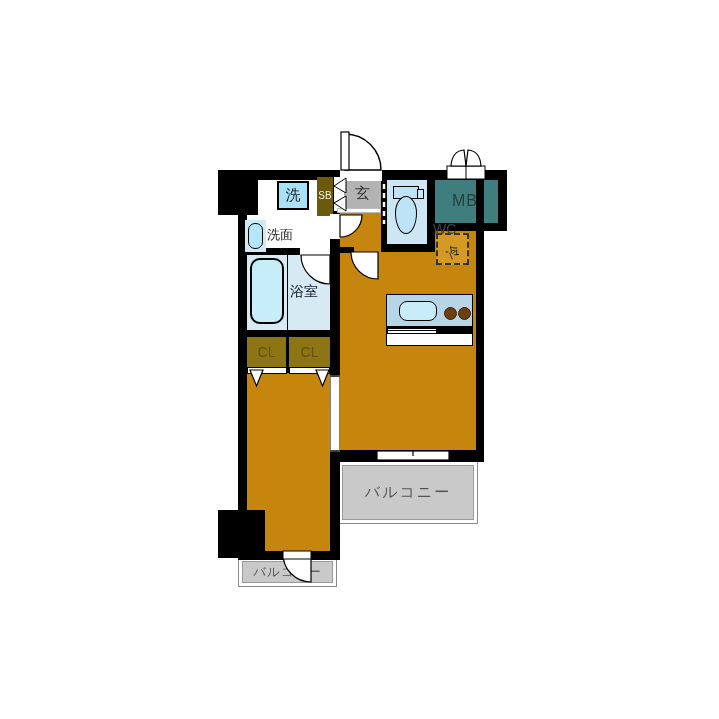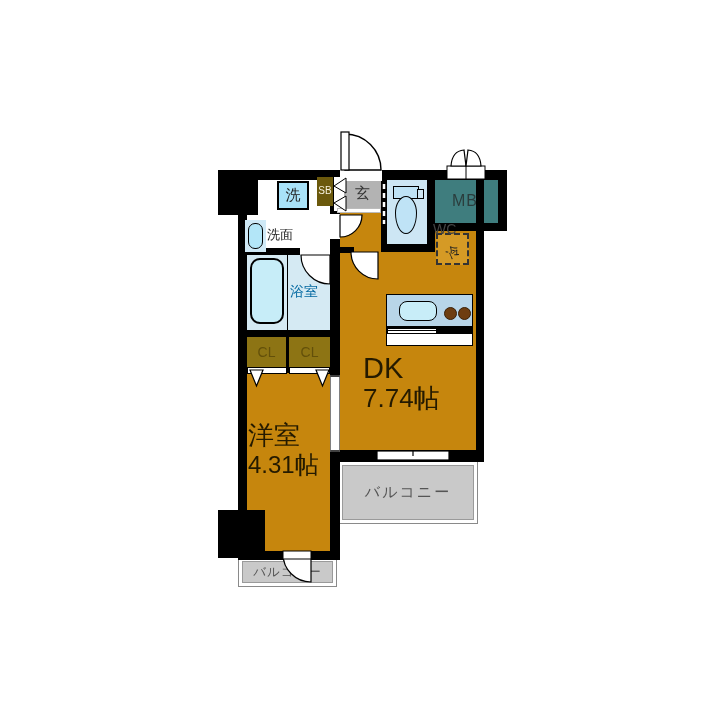--- a/index.html
+++ b/index.html
@@ -48,21 +48,21 @@
   <div class="wall" style="left:427px;top:223px;width:80px;height:8px;"></div>
   <div class="wall" style="left:498px;top:170px;width:9px;height:61px;"></div>
   <div class="wall" style="left:476px;top:170px;width:8px;height:292px;"></div>
   <div class="wall" style="left:333px;top:450px;width:145px;height:12px;"></div>
   <div class="wall" style="left:340px;top:247px;width:14px;height:6px;"></div>
   <div class="wall" style="left:286px;top:335px;width:3px;height:38px;"></div>
 
   <div class="abs ctr" style="left:277px;top:181px;width:32px;height:29px;background:#a9e2f8;border:2px solid #000;box-sizing:border-box;font-size:15px;color:#222;">
     <span>洗</span>
   </div>
-  <div class="abs ctr" style="left:317px;top:177px;width:16px;height:29px;background:#6b590c;color:#f5f0dc;font-size:10px;line-height:1.05;word-break:break-all;text-align:center;">
+  <div class="abs ctr" style="left:317px;top:177px;width:16px;height:39px;background:#6b590c;color:#f5f0dc;font-size:10px;line-height:1.05;word-break:break-all;text-align:center;">
     <span>SB</span>
   </div>
   <div class="abs" style="left:334px;top:177px;width:10px;height:34px;background:#fff;"></div>
   <div class="abs" style="left:337px;top:208px;width:44px;height:5px;background:#fff;border:1px solid #bbb;box-sizing:border-box;"></div>
 
   <div class="abs" style="left:245px;top:220px;width:21px;height:32px;background:#cfe9f6;"></div>
   <div class="abs" style="left:248px;top:223px;width:15px;height:26px;background:#b3e6f8;border:1.5px solid #000;border-radius:7px;box-sizing:border-box;"></div>
 
   <div class="abs" style="left:250px;top:258px;width:34px;height:66px;background:#c7edf8;border:2px solid #000;border-radius:10px;box-sizing:border-box;"></div>
   <div class="abs" style="left:287px;top:255px;width:1px;height:75px;background:#000;"></div>
@@ -87,33 +87,25 @@
   <div class="abs ctr" style="left:247px;top:337px;width:39px;height:30px;background:#8d7414;color:#63500a;font-size:14px;">
     <span>CL</span>
   </div>
   <div class="abs ctr" style="left:289px;top:337px;width:41px;height:30px;background:#8d7414;color:#63500a;font-size:14px;">
     <span>CL</span>
   </div>
   <div class="abs" style="left:247px;top:367px;width:40px;height:7px;background:#fff;border:1px solid #000;box-sizing:border-box;"></div>
   <div class="abs" style="left:289px;top:367px;width:41px;height:7px;background:#fff;border:1px solid #000;box-sizing:border-box;"></div>
 
   <div class="lbl" style="left:267px;top:226px;font-size:13px;color:#222;">洗面</div>
-  <div class="lbl" style="left:290px;top:283px;font-size:14px;color:#0369a1;">浴室</div>
+  <div class="lbl" style="left:290px;top:283px;font-size:14px;color:#0f172a;">浴室</div>
   <div class="lbl" style="left:388px;top:221px;font-size:14px;color:#444;margin-left:45px;">WC</div>
   <div class="lbl" style="left:355px;top:184px;font-size:15px;color:#333;">玄</div>
   <div class="lbl" style="left:452px;top:192px;font-size:16px;color:#2b3d3d;letter-spacing:1px;">MB</div>
 
-  <div class="lbl" style="left:363px;top:352px;line-height:1.12;">
-    <div style="font-size:29px;">DK</div>
-    <div style="font-size:26px;">7.74帖</div>
-  </div>
-  <div class="lbl" style="left:248px;top:420px;line-height:1.18;">
-    <div style="font-size:26px;">洋室</div>
-    <div style="font-size:24px;">4.31帖</div>
-  </div>
 
   <svg width="719" height="719" viewBox="0 0 719 719">
 
     <rect x="340" y="168" width="42" height="13" fill="#ffffff"></rect>
     <path d="M345,170 L345,134 A36,36 0 0 1 381,170 Z" fill="#ffffff" stroke="#000" stroke-width="1.4"></path>
     <rect x="341" y="132" width="8" height="38" fill="#ffffff" stroke="#000" stroke-width="1.2"></rect>
 
     <rect x="447" y="166" width="38" height="13" fill="#ffffff" stroke="#000" stroke-width="1"></rect>
     <line x1="466" y1="166" x2="466" y2="179" stroke="#000" stroke-width="1"></line>
     <path d="M451,166 Q452,151 464,150 L466,166 Z" fill="#ffffff" stroke="#000" stroke-width="1.2"></path>

